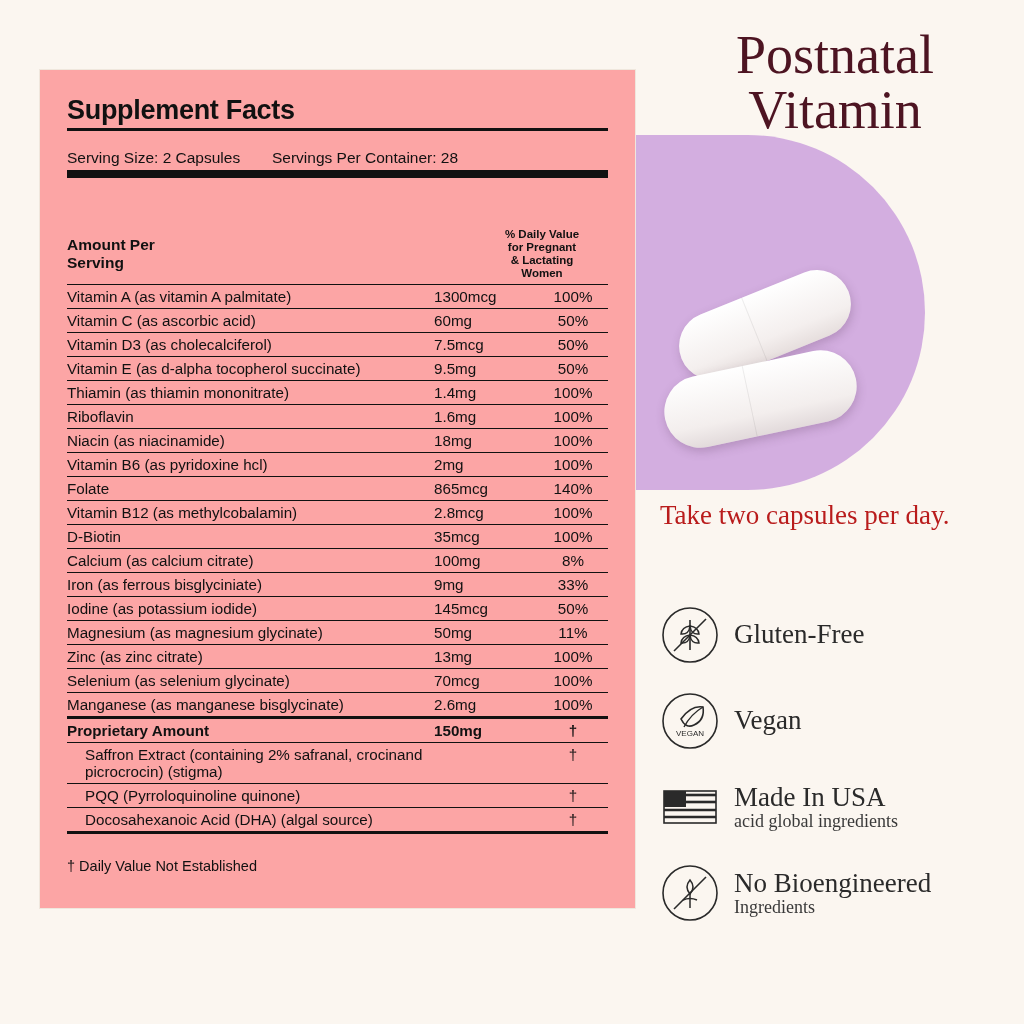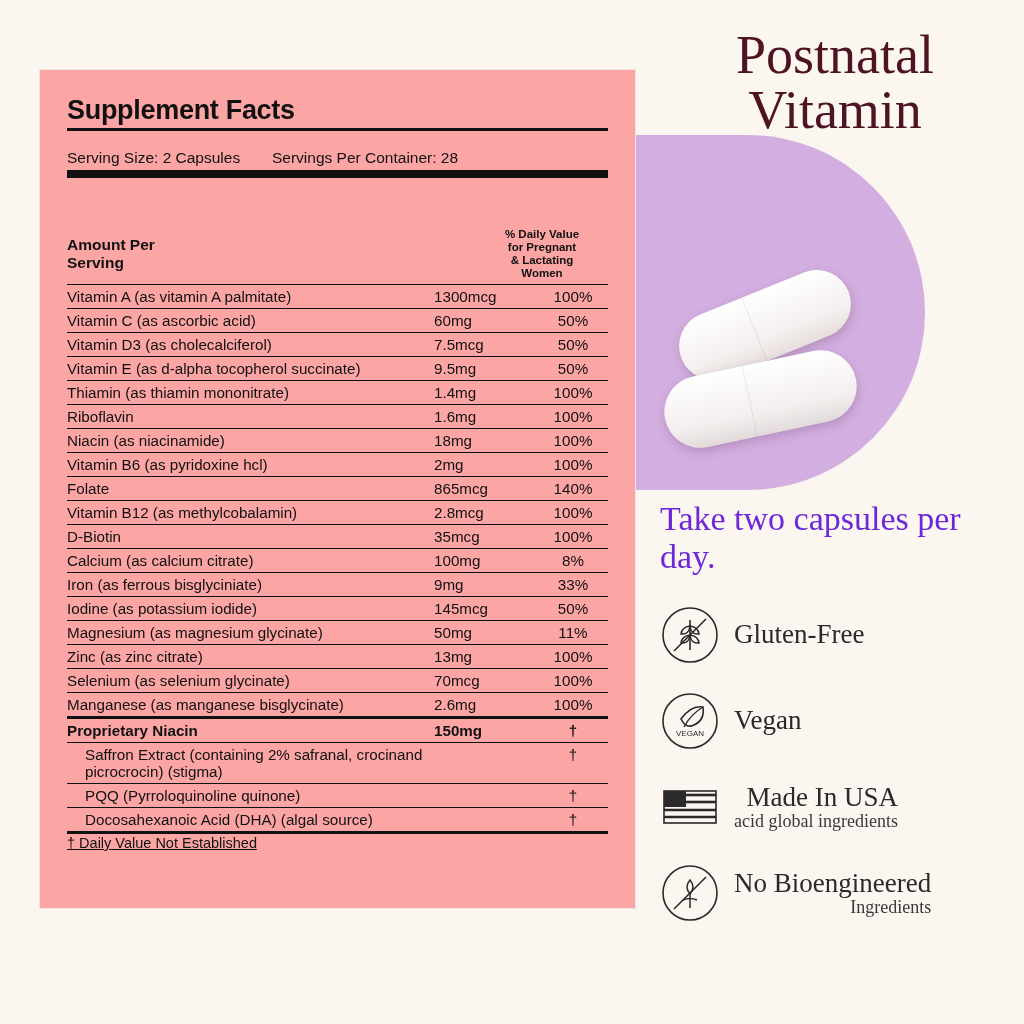--- a/index.html
+++ b/index.html
@@ -134,57 +134,55 @@
   td.name { text-align: left; }
   td.amt { text-align: left; width: 104px; white-space: nowrap; padding-right: 6px;}
   td.pct { text-align: center; width: 70px; white-space: nowrap; }
 
   .blend-head td { font-weight: bold; padding-top: 7px; padding-bottom: 7px; }
   .blend-item td.name { padding-left: 18px; }
   .blend-item td { border-bottom: 1px solid #111; }
   .no-border td { border-bottom: none !important; }
   .footnote {
     font-size: 14.5px;
-    padding-top: 1px;
-    text-decoration: underline;
+    padding-top: 24px;
   }
 
   
   .brand {
     position: absolute;
     left: 660px;
     top: 28px;
     width: 350px;
     color: #4d1422;
     font-family: "Liberation Serif", serif;
     font-size: 54px;
     line-height: 1.02;
     text-align: center;
   }
   .take {
     position: absolute;
     left: 660px;
     top: 500px;
     width: 352px;
-    color: #6d28d9;
+    color: #b91c1c;
     font-family: "Liberation Serif", serif;
-    font-size: 34px;
+    font-size: 27px;
     line-height: 1.12;
   }
   .claims {
     position: absolute;
     left: 660px;
     top: 605px;
     width: 360px;
   }
   .claim {
     display: flex;
     align-items: center;
     margin-bottom: 26px;
-    text-align: right;
   }
   .claim .ic {
     width: 60px;
     height: 60px;
     flex: 0 0 60px;
     margin-right: 14px;
     display: flex;
     align-items: center;
     justify-content: center;
   }
@@ -331,21 +329,21 @@
             <td class="pct">100%</td>
           </tr>
       </tbody>
     </table>
 
     <div class="rule-med"></div>
 
     <table class="facts">
       <tbody>
         <tr class="blend-head">
-          <td class="name">Proprietary Niacin</td>
+          <td class="name">Proprietary Amount</td>
           <td class="amt">150mg</td>
           <td class="pct" style="text-align:center">†</td>
         </tr>
         <tr class="blend-item">
           <td class="name">Saffron Extract (containing 2% safranal, crocinand picrocrocin) (stigma)</td>
           <td class="amt"></td>
           <td class="pct" style="text-align:center">†</td>
         </tr>
         <tr class="blend-item">
           <td class="name">PQQ (Pyrroloquinoline quinone)</td>

